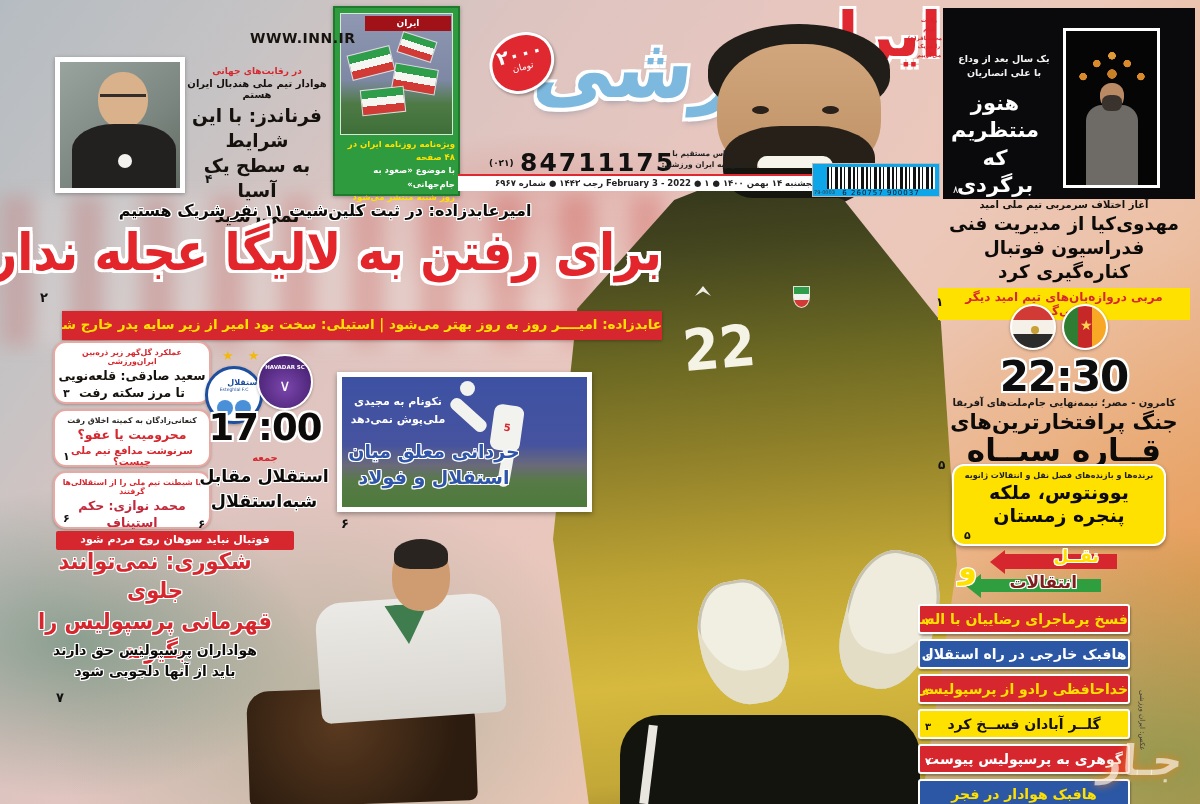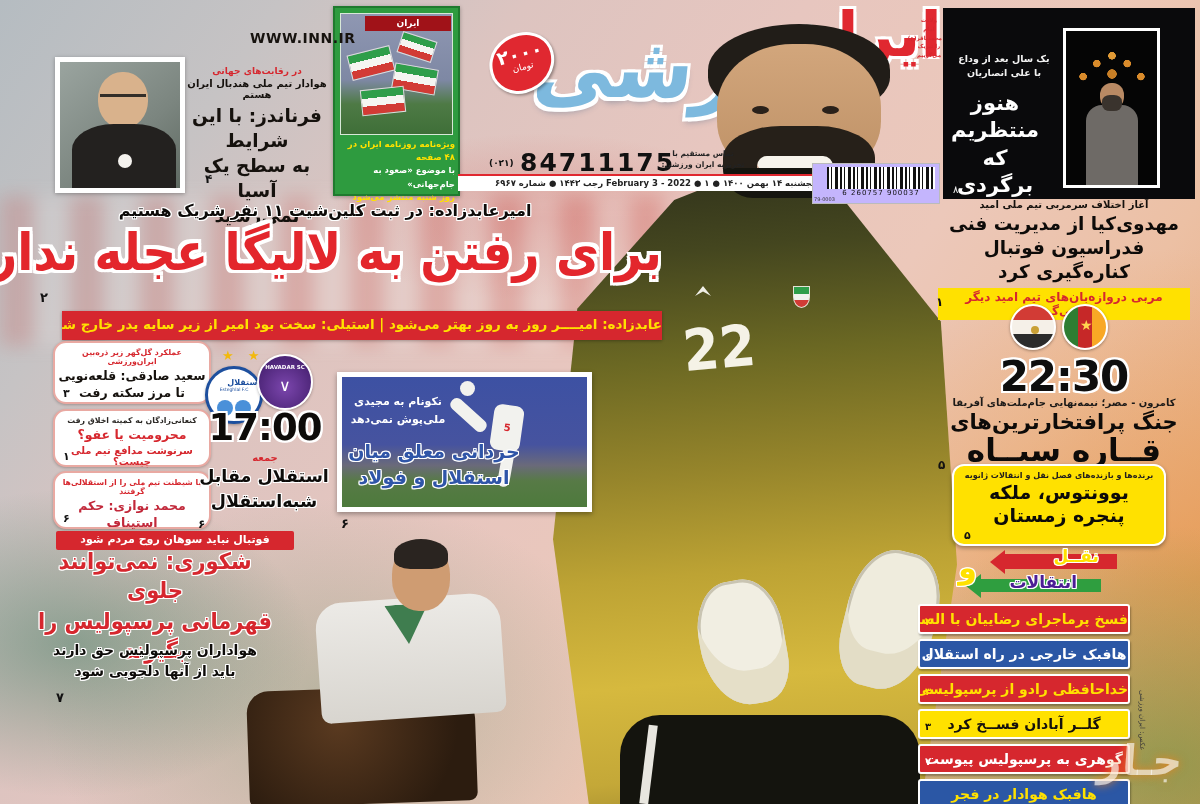--- a/index.html
+++ b/index.html
@@ -63,21 +63,21 @@
       text-shadow:-3px -3px 0 #fff,3px -3px 0 #fff,-3px 3px 0 #fff,3px 3px 0 #fff;}
   .price{left:489px;top:33px;width:66px;height:60px;background:#e02830;border:3px solid #fff;
       border-radius:52% 44% 55% 45%;transform:rotate(-14deg);z-index:6;color:#fff;text-align:center;
       box-shadow:1px 2px 3px rgba(0,0,0,.35);}
   .price b{position:static;display:block;font-size:19px;margin-top:6px;}
   .price i{position:static;display:block;font-size:9px;font-style:normal;margin-top:-2px;}
   .phone{left:520px;top:148px;font-size:25px;font-weight:bold;color:#111;letter-spacing:2px;z-index:6;}
   .area{left:489px;top:158px;font-size:9px;font-weight:bold;color:#111;z-index:6;}
   .contact{left:648px;top:148px;width:110px;font-size:7.5px;font-weight:bold;color:#222;text-align:center;line-height:1.5;z-index:6;}
   .greeting{left:916px;top:16px;width:26px;font-size:5.5px;font-weight:bold;color:#d6272e;line-height:1.6;z-index:7;text-align:center;}
-  .barcode{left:812px;top:163px;width:128px;height:41px;background:#c4b5fd;border:1px solid #bbb;z-index:7;}
+  .barcode{left:812px;top:163px;width:128px;height:34px;background:#0ea5e9;border:1px solid #bbb;z-index:7;}
   .barcode .bars{left:14px;top:3px;width:108px;height:22px;
       background:repeating-linear-gradient(90deg,#111 0 2px,#fff 2px 4px,#111 4px 5px,#fff 5px 8px,#111 8px 11px,#fff 11px 13px);}
   .barcode .num{left:14px;top:25px;width:108px;font-size:7px;color:#111;text-align:center;letter-spacing:1px;}
   .barcode .side{left:1px;bottom:1px;font-size:5px;color:#333;}
   .dateline{left:458px;top:174px;width:482px;height:17px;background:#fff;border-top:2px solid #e02830;z-index:6;
       font-size:8.5px;font-weight:bold;color:#222;text-align:center;line-height:15px;}
 
   
   .hb-photo{left:55px;top:57px;width:130px;height:136px;border:5px solid #fff;z-index:5;
       background:linear-gradient(140deg,#9aa49f,#7b857f 60%,#5f6a62);box-shadow:0 1px 4px rgba(0,0,0,.3);}
@@ -143,21 +143,21 @@
   
   .tlogo{left:940px;top:548px;width:185px;height:54px;z-index:6;}
   .arrow{height:15px;}
   .arrow::before{content:"";position:absolute;left:-15px;top:-4px;border-top:12px solid transparent;border-bottom:12px solid transparent;}
   .a-red{right:8px;top:6px;width:112px;background:#d6272e;}
   .a-red::before{border-right:15px solid #d6272e;}
   .a-green{right:24px;top:31px;width:120px;height:13px;background:#2f9e3f;}
   .a-green::before{top:-5px;border-right:15px solid #2f9e3f;}
   .t-w1{right:26px;top:-2px;font-size:17px;font-weight:bold;color:#ffe100;z-index:2;}
   .t-w2{right:148px;top:2px;font-size:30px;font-weight:bold;color:#ffe100;z-index:2;}
-  .t-w3{right:48px;top:24px;font-size:17px;font-weight:bold;color:#4c1d95;z-index:2;}
+  .t-w3{right:48px;top:24px;font-size:17px;font-weight:bold;color:#7f1d1d;z-index:2;}
   .tlist{left:918px;top:604px;width:212px;z-index:6;}
   .trow{position:relative;display:block;height:30px;margin-bottom:5px;border:2px solid #fff;border-radius:3px;
       font-size:14px;font-weight:bold;text-align:center;line-height:26px;box-shadow:1px 2px 2px rgba(0,0,0,.3);
       white-space:nowrap;overflow:hidden;}
   .trow .pg{position:absolute;left:5px;bottom:-3px;font-size:10px;}
   .c-ry{background:#d6272e;color:#ffe100;} .c-bw{background:#2b57a5;color:#fff;}
   .c-yb{background:#ffe100;color:#15110d;} .c-rw{background:#d6272e;color:#fff;} .c-by{background:#2b57a5;color:#ffe100;}
   .credit{left:1138px;top:690px;writing-mode:vertical-rl;font-size:7px;color:#3a3a3a;z-index:6;}
   .wmark{left:1098px;top:736px;font-size:42px;font-weight:bold;color:rgba(255,255,255,.62);z-index:8;
       text-shadow:0 0 10px rgba(235,130,30,.9);transform:skewX(-4deg);}

